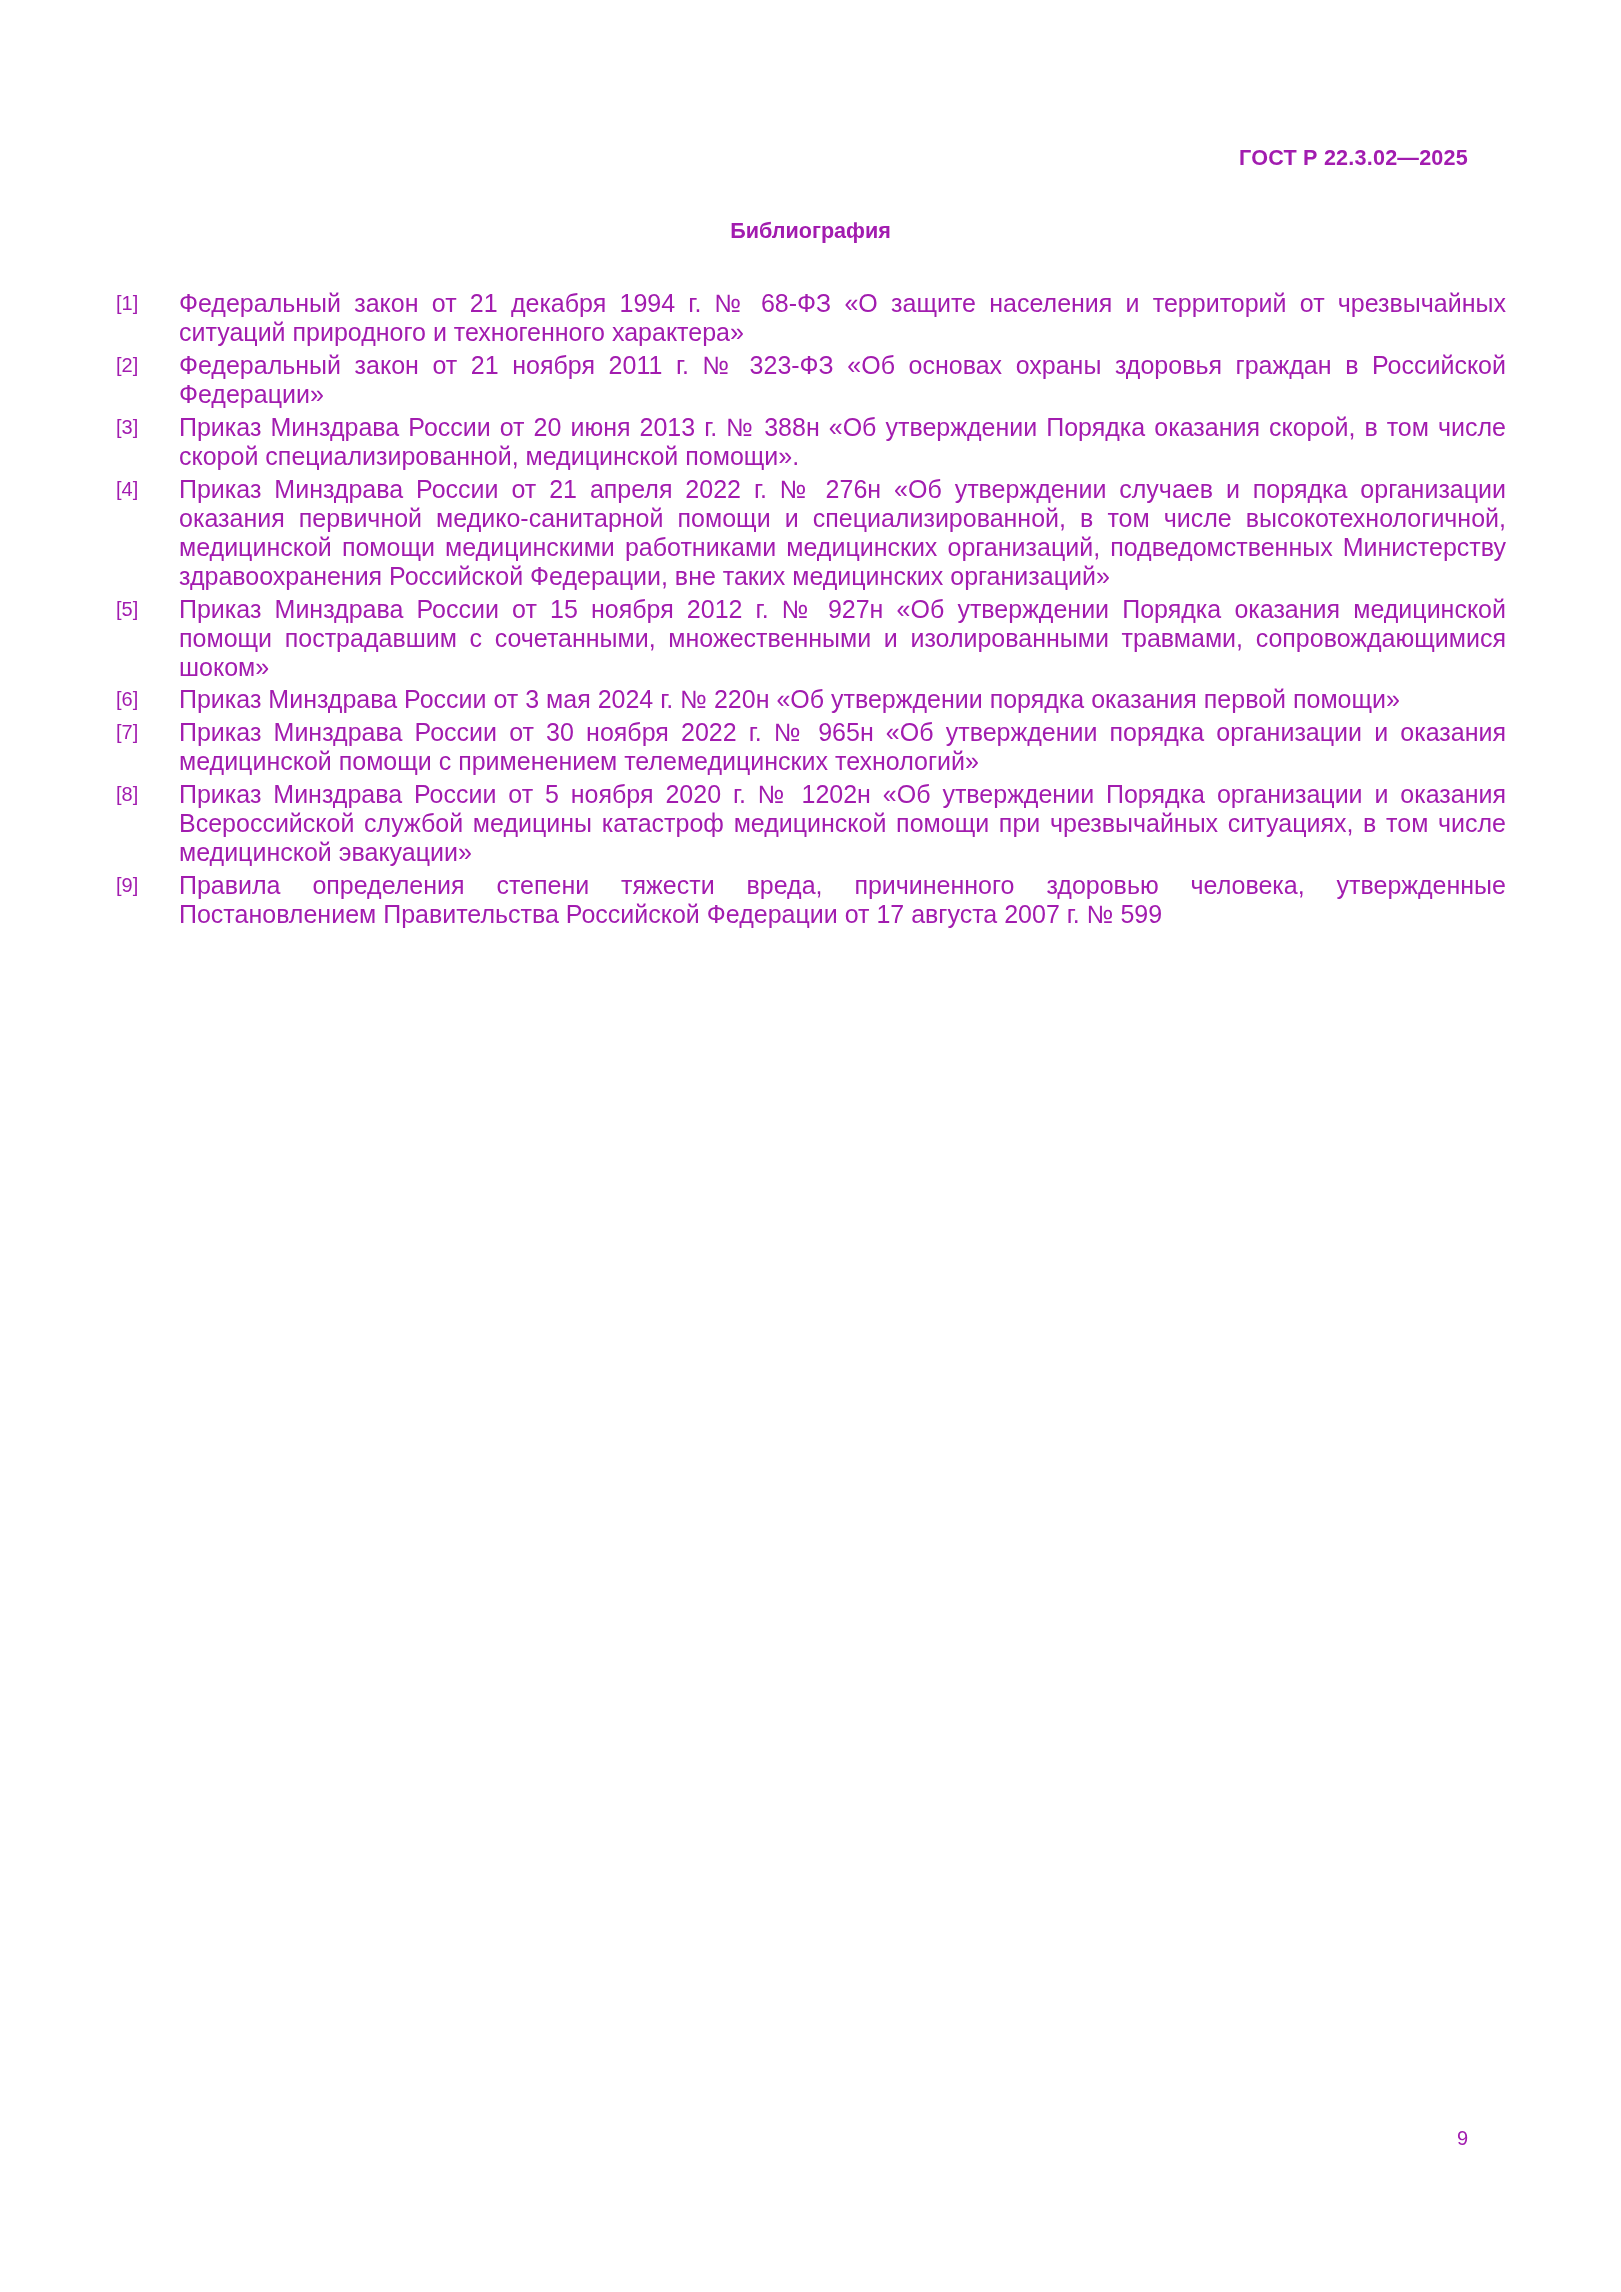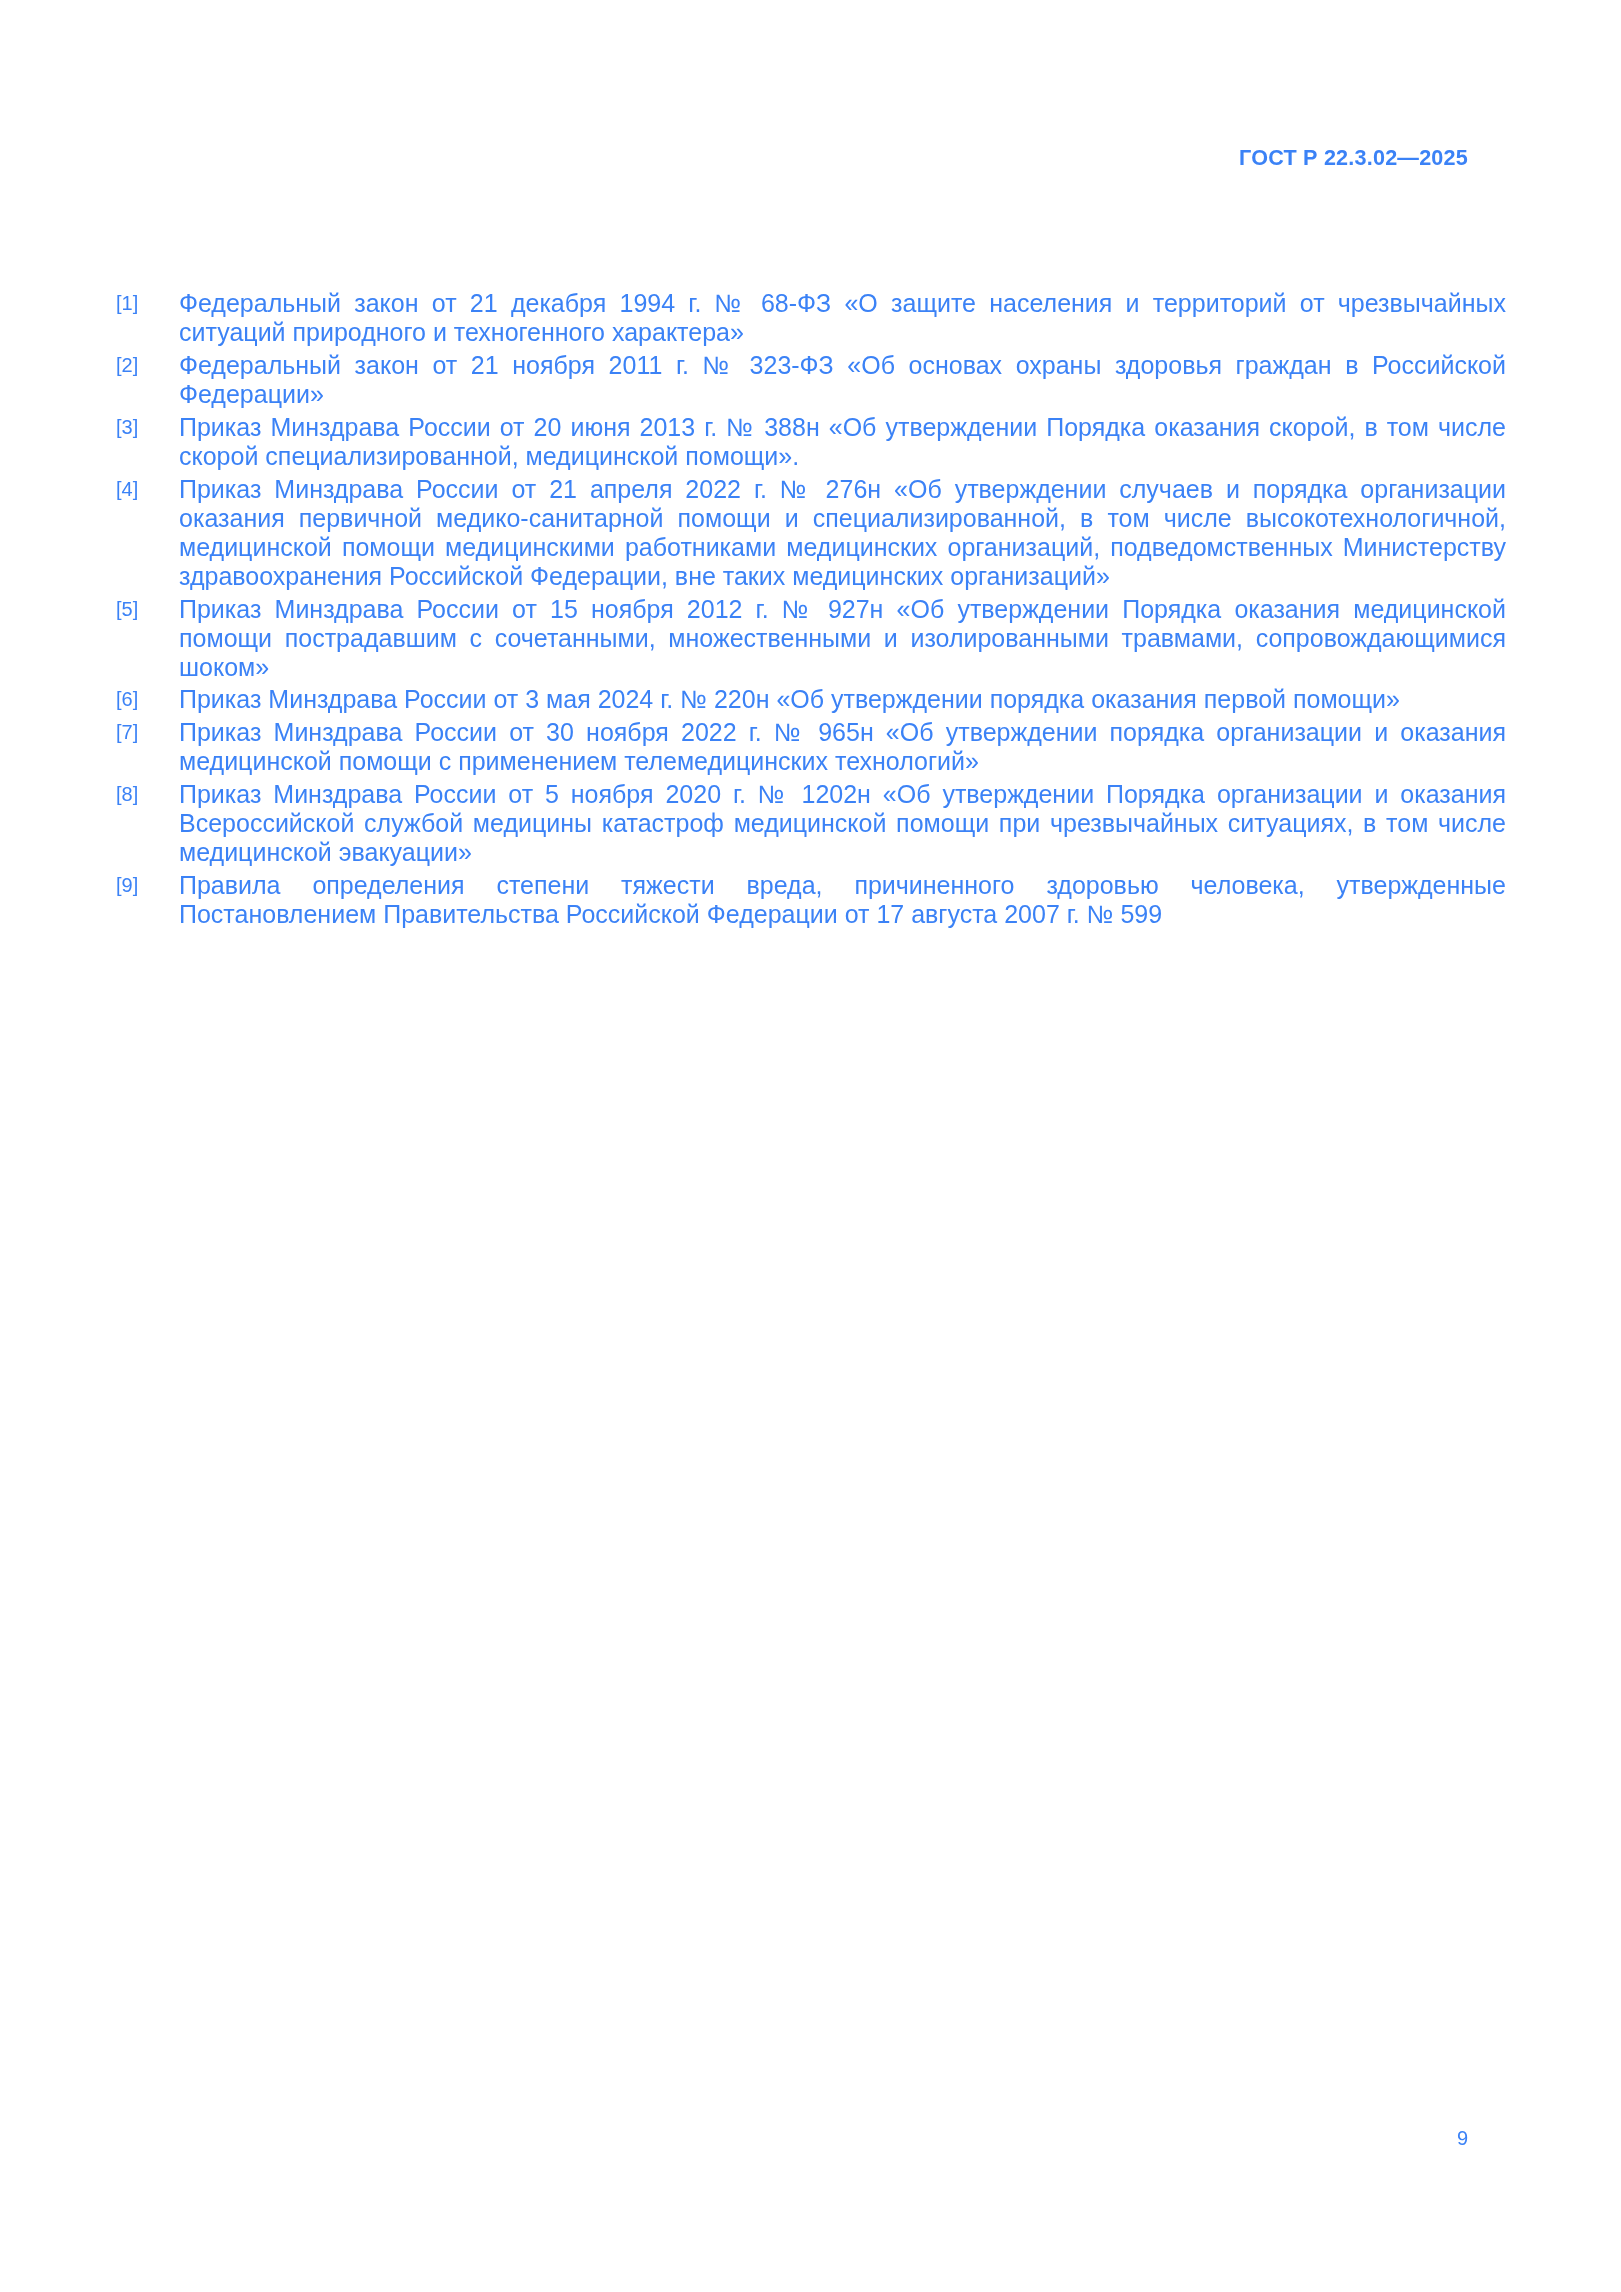--- a/index.html
+++ b/index.html
@@ -6,21 +6,21 @@
     margin: 0;
     padding: 0;
     background: #ffffff;
   }
   .page {
     position: relative;
     width: 1621px;
     height: 2293px;
     background: #ffffff;
     font-family: "Liberation Sans", sans-serif;
-    color: #3b82f6;
+    color: #a21caf;
     box-sizing: border-box;
   }
   .header {
     position: absolute;
     top: 145px;
     right: 153px;
     font-size: 21.6px;
     font-weight: bold;
     letter-spacing: 0.2px;
   }
@@ -67,20 +67,21 @@
     font-size: 20px;
   }
 </style>
 </head>
 <body>
 
 <div class="page">
 
   <div class="header">ГОСТ Р 22.3.02—2025</div>
 
+  <div class="doc-title">Библиография</div>
 
   <div class="biblio">
 
     <div class="ref-row">
       <div class="ref-num">[1]</div>
       <div class="ref-text">Федеральный закон от 21 декабря 1994 г. № 68-ФЗ «О защите населения и территорий от чрезвычайных ситуаций природного и техногенного характера»</div>
     </div>
 
     <div class="ref-row">
       <div class="ref-num">[2]</div>

